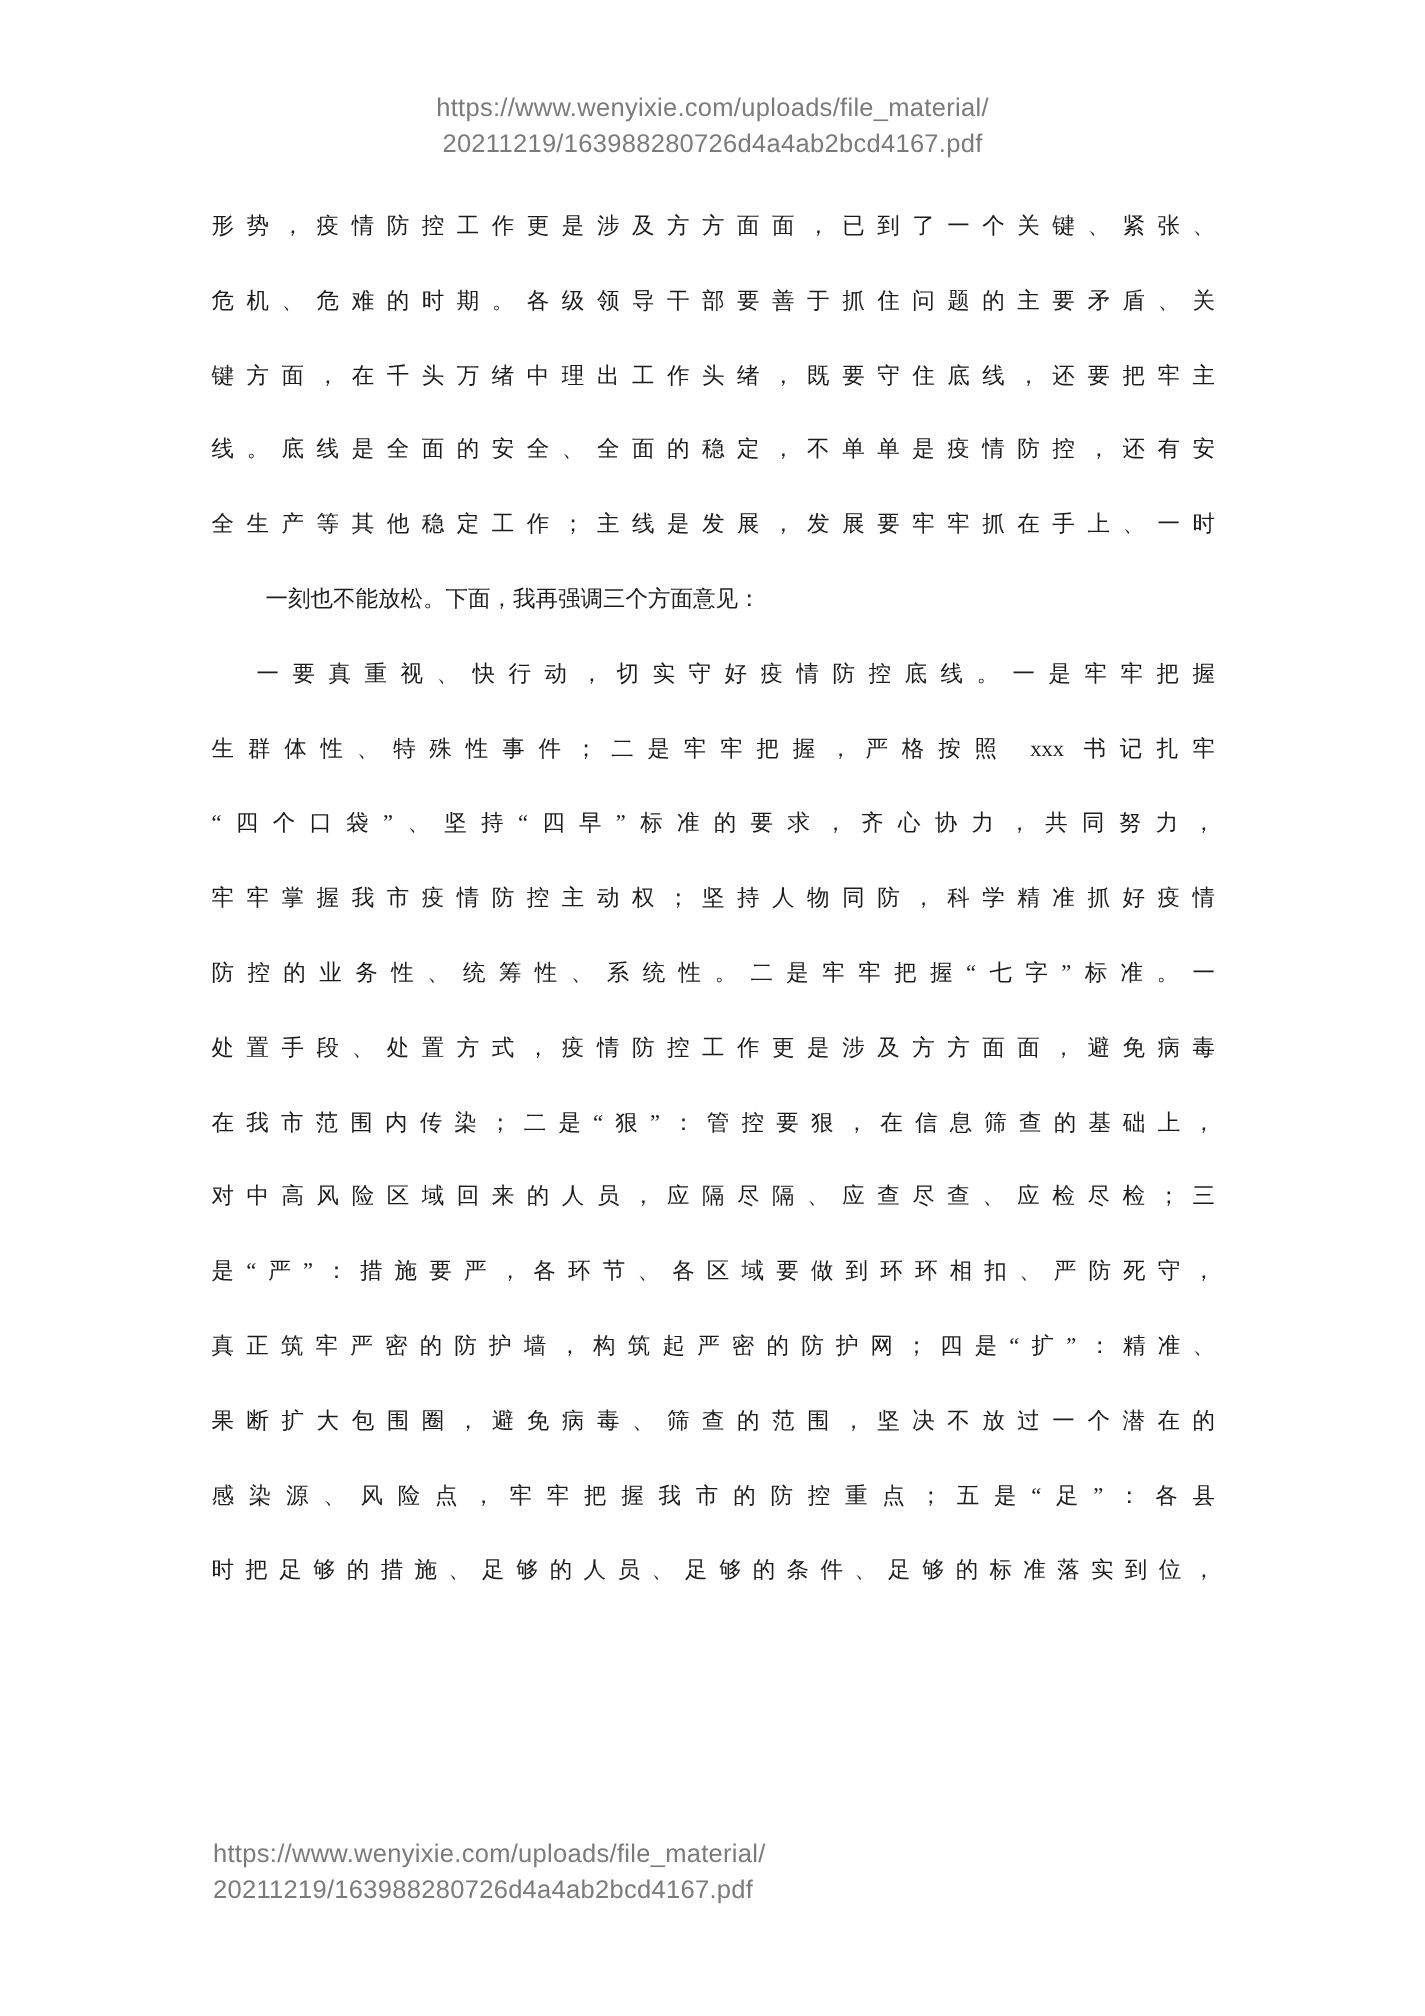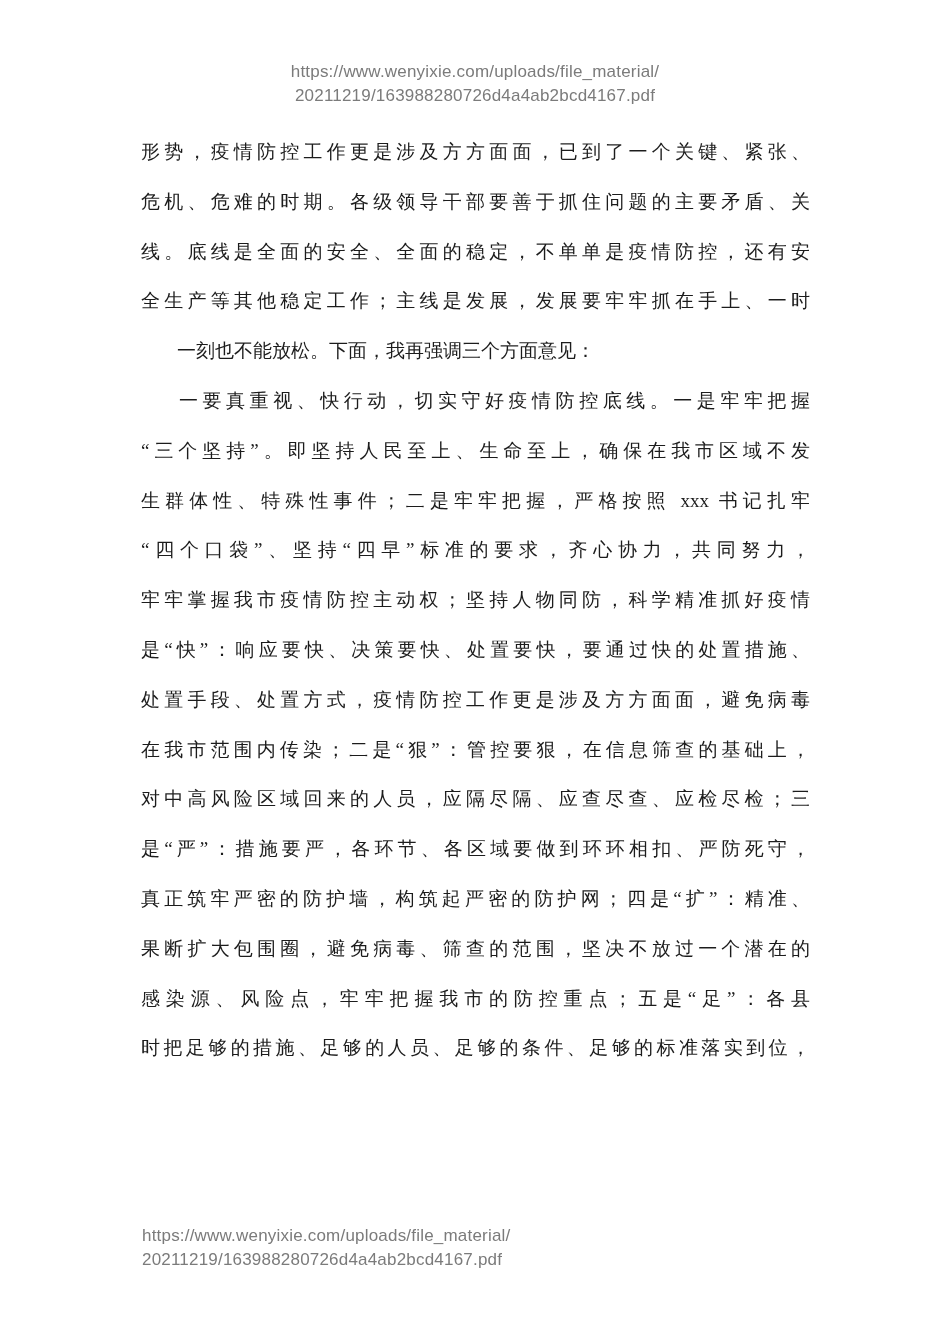--- a/index.html
+++ b/index.html
@@ -38,21 +38,21 @@
     letter-spacing: 0.2px;
   }
   .content {
     position: absolute;
     left: 141px;
     top: 127px;
     width: 669px;
   }
   .line {
     font-family: "Liberation Serif", serif;
-    font-size: 19px;
+    font-size: 15px;
     line-height: 49.8px;
     color: #1c1c1c;
     text-align: justify;
     text-align-last: justify;
     text-justify: inter-character;
     white-space: nowrap;
     height: 49.8px;
   }
   .line.no-justify {
     text-align: left;
@@ -69,29 +69,29 @@
 <div class="page">
 
   <div class="url-header">
     <div>https://www.wenyixie.com/uploads/file_material/</div>
     <div>20211219/163988280726d4a4ab2bcd4167.pdf</div>
   </div>
 
   <div class="content">
       <div class="line">形势，疫情防控工作更是涉及方方面面，已到了一个关键、紧张、</div>
       <div class="line">危机、危难的时期。各级领导干部要善于抓住问题的主要矛盾、关</div>
+      <div class="line">键方面，在千头万绪中理出工作头绪，既要守住底线，还要把牢主</div>
       <div class="line">线。底线是全面的安全、全面的稳定，不单单是疫情防控，还有安</div>
       <div class="line">全生产等其他稳定工作；主线是发展，发展要牢牢抓在手上、一时</div>
       <div class="line no-justify">一刻也不能放松。下面，我再强调三个方面意见：</div>
       <div class="line indent">一要真重视、快行动，切实守好疫情防控底线。一是牢牢把握</div>
-      <div class="line">“三个坚持”。即坚持人民至上、生命至上，确保在我市区域不发</div>
       <div class="line">生群体性、特殊性事件；二是牢牢把握，严格按照 xxx 书记扎牢</div>
       <div class="line">“四个口袋”、坚持“四早”标准的要求，齐心协力，共同努力，</div>
       <div class="line">牢牢掌握我市疫情防控主动权；坚持人物同防，科学精准抓好疫情</div>
-      <div class="line">是“快”：响应要快、决策要快、处置要快，要通过快的处置措施、</div>
+      <div class="line">防控的业务性、统筹性、系统性。二是牢牢把握“七字”标准。一</div>
       <div class="line">处置手段、处置方式，疫情防控工作更是涉及方方面面，避免病毒</div>
       <div class="line">在我市范围内传染；二是“狠”：管控要狠，在信息筛查的基础上，</div>
       <div class="line">对中高风险区域回来的人员，应隔尽隔、应查尽查、应检尽检；三</div>
       <div class="line">是“严”：措施要严，各环节、各区域要做到环环相扣、严防死守，</div>
       <div class="line">真正筑牢严密的防护墙，构筑起严密的防护网；四是“扩”：精准、</div>
       <div class="line">果断扩大包围圈，避免病毒、筛查的范围，坚决不放过一个潜在的</div>
       <div class="line">感染源、风险点，牢牢把握我市的防控重点；五是“足”：各县</div>
       <div class="line">时把足够的措施、足够的人员、足够的条件、足够的标准落实到位，</div>
     </div>
 

